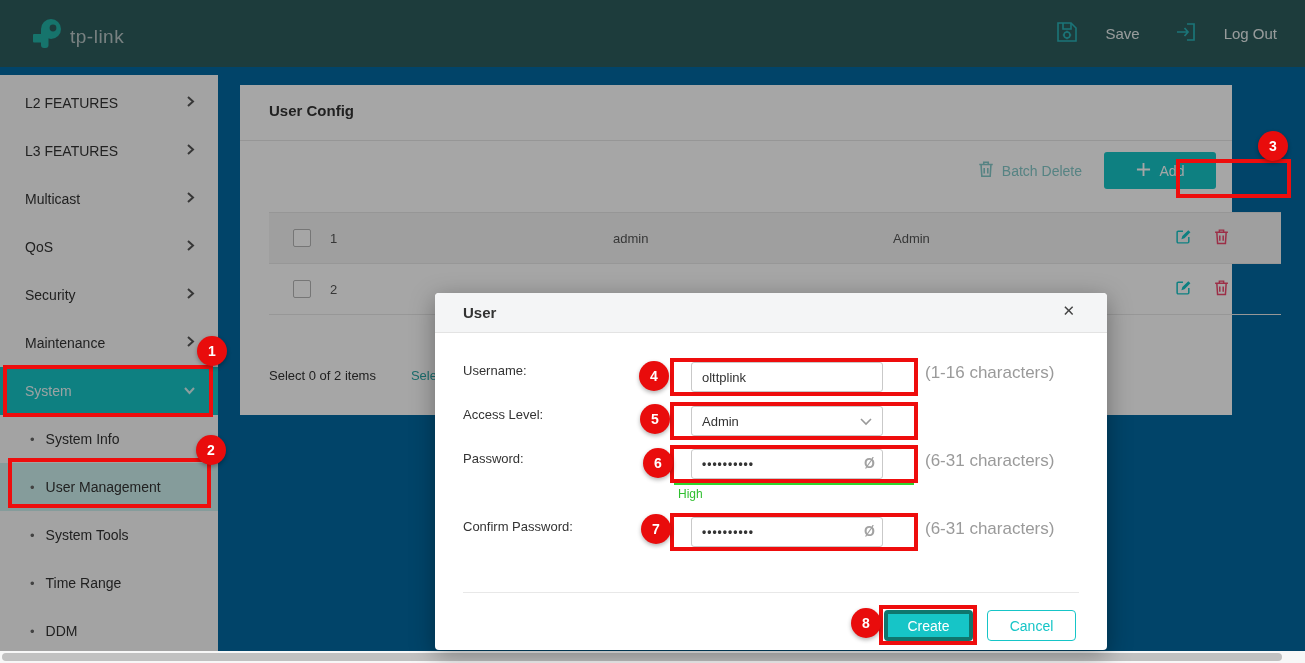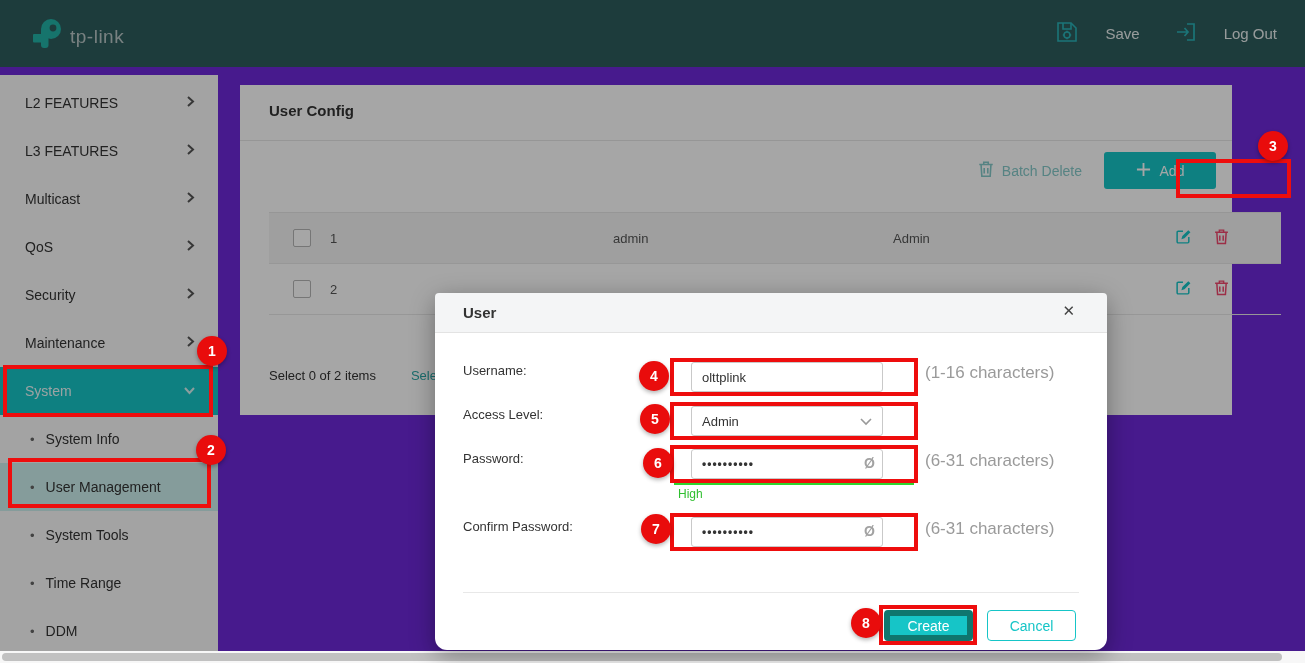--- a/index.html
+++ b/index.html
@@ -1,17 +1,17 @@
 <!DOCTYPE html>
 <html><head>
 <meta charset="utf-8">
 <style>
   html,body{margin:0;padding:0;background:#555;}
   .stage{position:relative;width:1305px;height:663px;overflow:hidden;
-    font-family:"Liberation Sans","DejaVu Sans",sans-serif;background:#6d28d9;}
+    font-family:"Liberation Sans","DejaVu Sans",sans-serif;background:#0369a1;}
   
   .hdr{position:absolute;left:0;top:0;width:100%;height:67px;background:#2d5d5d;
     display:flex;align-items:center;justify-content:space-between;}
   .logo{display:flex;align-items:center;margin-left:26px;}
   .logo-text{color:#b9c6c6;font-size:19px;letter-spacing:.5px;margin-left:4px;margin-top:6px;}
   .hdr-actions{display:flex;align-items:center;gap:34px;margin-right:28px;}
   .hdr-btn{display:flex;align-items:center;gap:26px;cursor:pointer;}
   .hdr-btn .lbl{color:#e9efef;font-size:15px;}
   .hdr-ic{color:#2ab3b8;}
   
@@ -52,41 +52,41 @@
   .tfoot{position:absolute;left:29px;top:283px;display:flex;gap:35px;align-items:center;font-size:13px;}
   .sel-text{color:#333;}
   .sel-all{color:#2aa7a7;cursor:pointer;}
   
   .dim{position:absolute;inset:0;background:rgba(0,0,0,0.35);z-index:50;}
   
   .hscroll{position:absolute;left:0;top:651px;width:100%;height:12px;background:#f7f7f7;z-index:60;}
   .hthumb{position:absolute;left:2px;top:2px;width:1280px;height:8px;background:#c1c1c1;border-radius:4px;}
   
   .modal{position:absolute;left:435px;top:293px;width:672px;height:357px;background:#fff;
-    border-radius:12px;box-shadow:0 6px 24px rgba(0,0,0,.35);z-index:100;}
+    border-radius:4px;box-shadow:0 6px 24px rgba(0,0,0,.35);z-index:100;}
   .m-hdr{position:absolute;left:0;top:0;width:100%;height:40px;background:#f4f5f6;
     border-bottom:1px solid #e3e3e3;border-radius:4px 4px 0 0;box-sizing:border-box;}
   .m-title{position:absolute;left:28px;top:11px;font-size:15px;font-weight:bold;color:#333;}
   .m-close{position:absolute;right:32px;top:9px;font-size:15px;color:#444;cursor:pointer;}
   .m-label{position:absolute;left:28px;font-size:13px;color:#333;}
   .m-field{position:absolute;left:256px;width:192px;height:30px;}
   .m-input{width:100%;height:100%;box-sizing:border-box;border:1px solid #c9c9c9;border-radius:3px;
     padding:0 26px 0 10px;font-size:13px;color:#333;font-family:inherit;outline:none;}
   .m-input.pw{letter-spacing:1px;font-size:12px;font-weight:bold;padding-right:30px;}
   .eye{position:absolute;right:8px;top:6px;color:#a2a2a2;font-size:14px;font-weight:bold;cursor:pointer;}
   .m-hint{position:absolute;left:490px;font-size:17px;color:#9a9a9a;}
   .m-select{width:100%;height:100%;box-sizing:border-box;border:1px solid #c9c9c9;border-radius:3px;
     display:flex;align-items:center;justify-content:space-between;padding:0 10px;font-size:13px;
     color:#333;cursor:pointer;background:#fff;}
   .strength{position:absolute;left:239px;top:189px;width:240px;height:3px;background:#2ed52e;}
   .strength-lbl{position:absolute;left:243px;top:194px;font-size:12px;color:#2fbf2f;}
   .m-div{position:absolute;left:28px;right:28px;top:299px;height:1px;background:#e8e8e8;}
   .btn{position:absolute;top:317px;width:89px;height:31px;border-radius:4px;font-size:14px;
     font-family:inherit;cursor:pointer;display:flex;align-items:center;justify-content:center;box-sizing:border-box;}
-  .btn-create{left:449px;background:#16c5c7;border:6px solid #0f766e;color:#fff;}
+  .btn-create{left:449px;background:#16c5c7;border:4px solid #0f766e;color:#fff;}
   .btn-cancel{left:552px;background:#fff;border:1px solid #16c5c7;color:#16c5c7;}
   
   .ann-box{position:absolute;border:4px solid #ee0d0d;box-sizing:border-box;z-index:200;pointer-events:none;}
   .ann-circle{position:absolute;width:30px;height:30px;border-radius:50%;background:#e90c0c;
     color:#fff;font-size:14px;font-weight:bold;display:flex;align-items:center;justify-content:center;
     z-index:210;box-shadow:0 2px 4px rgba(0,0,0,.3);pointer-events:none;}
 </style>
 </head>
 <body>
 

